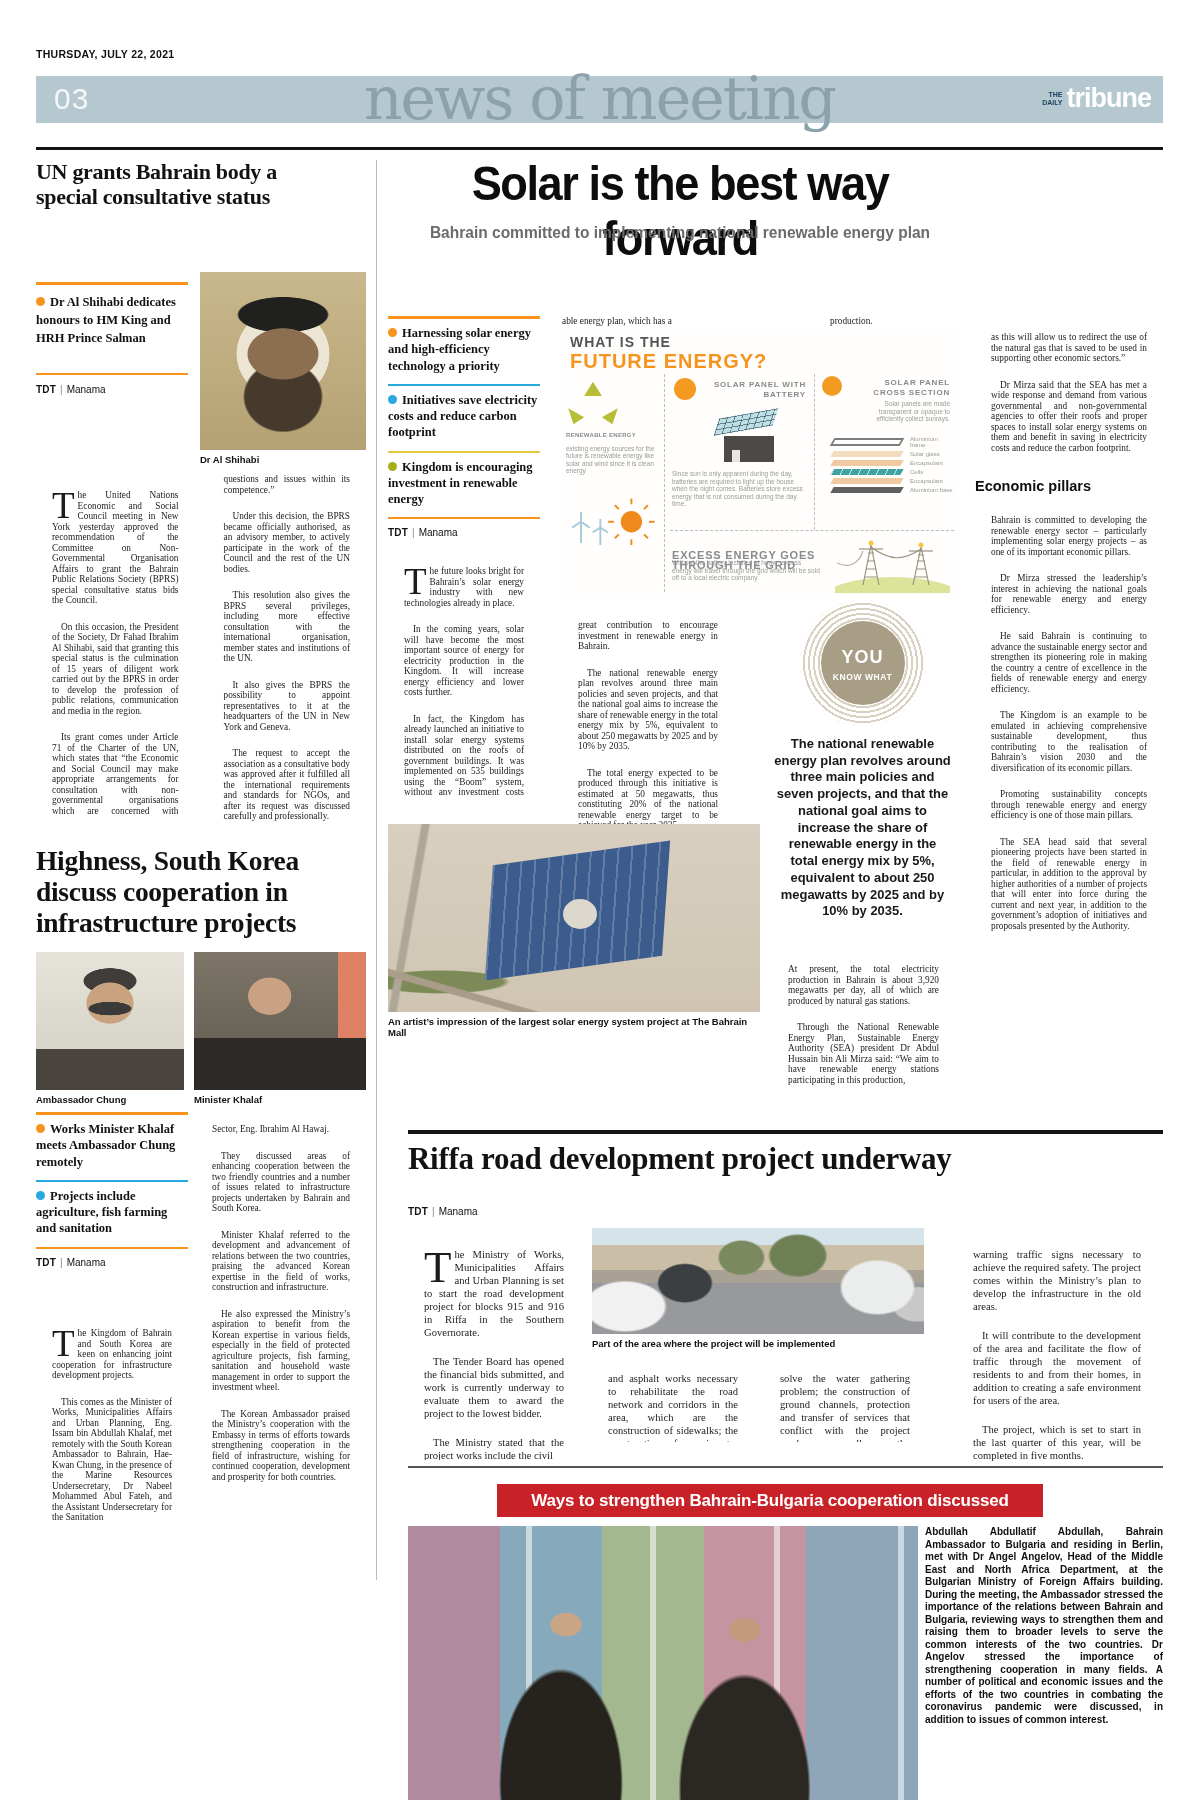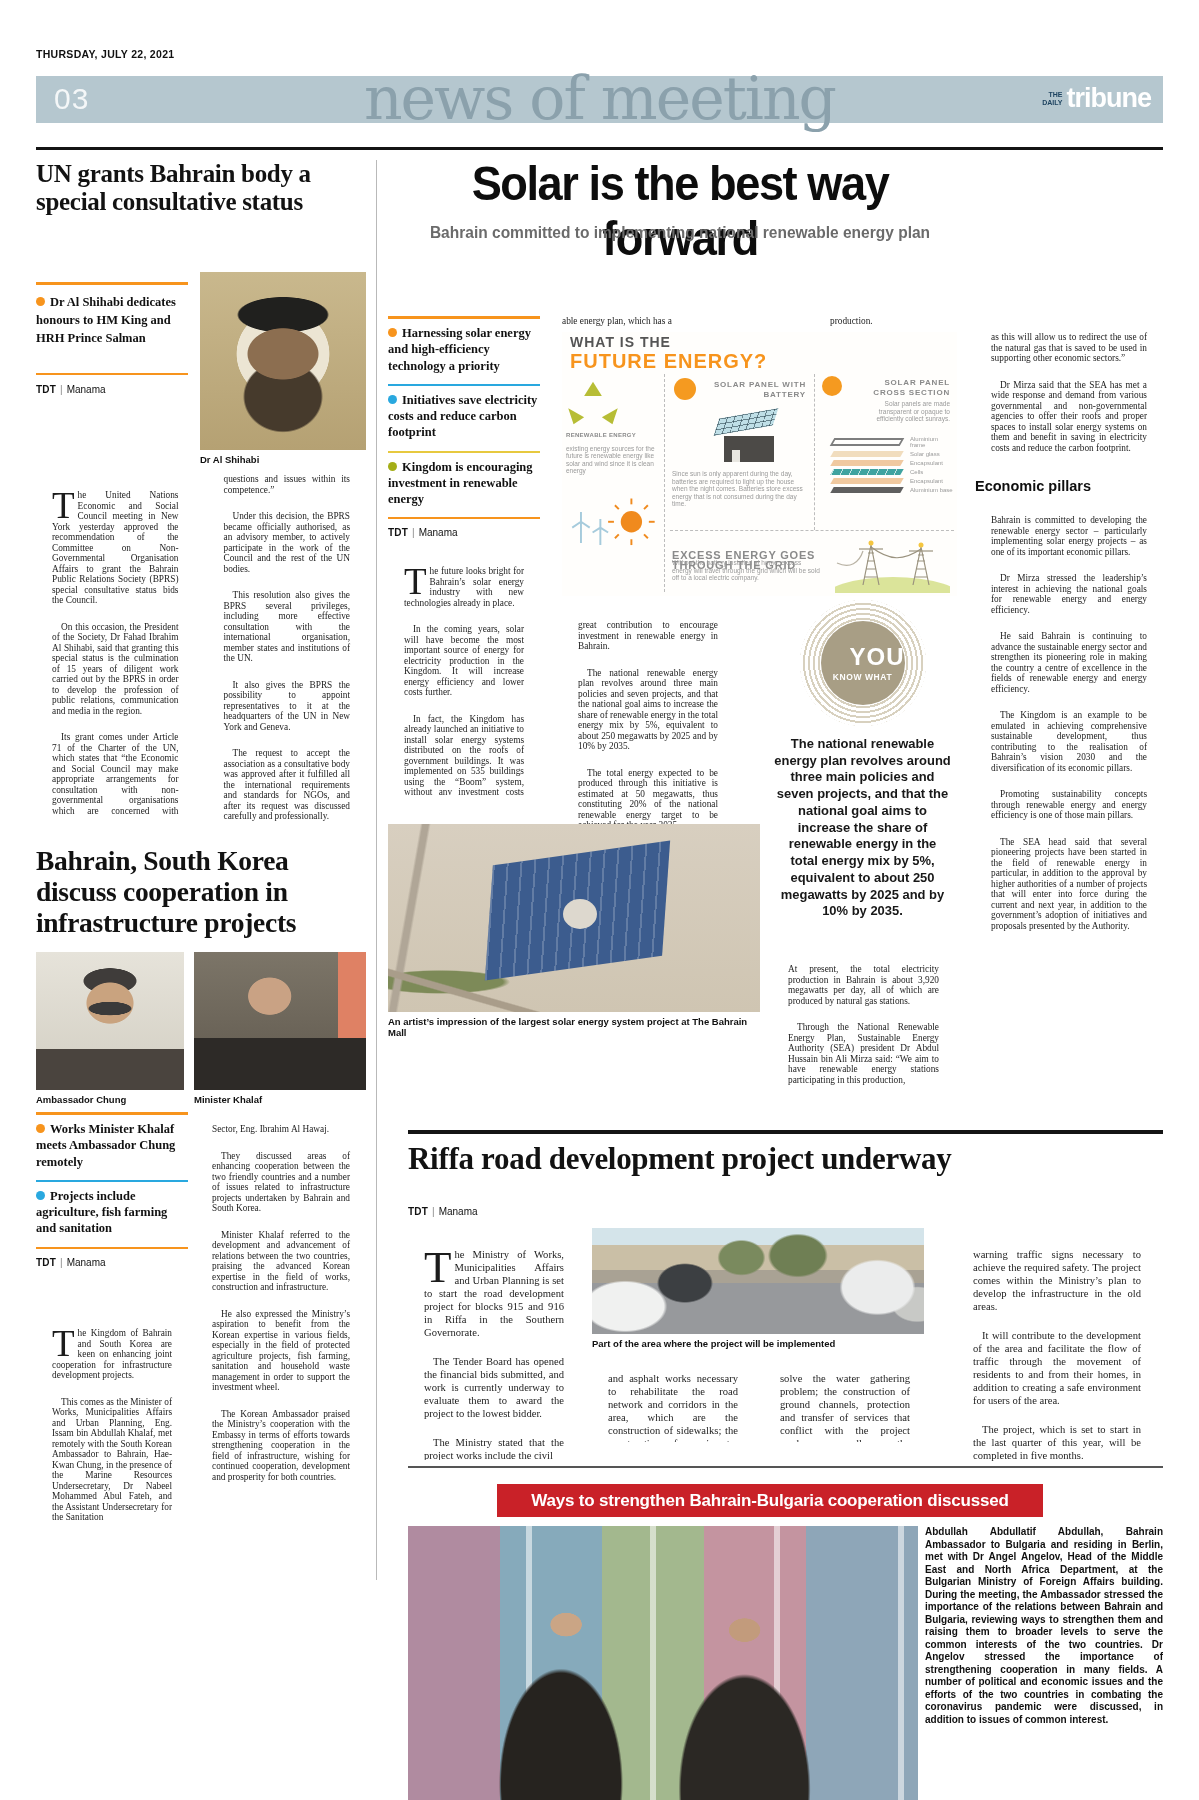--- a/index.html
+++ b/index.html
@@ -59,21 +59,21 @@
 .subhead2 { font-family:"Liberation Sans",sans-serif; font-weight:bold; font-size:14.5px;
   margin:9px 0 5px; color:#0f0f0f; }
 .pull-quote { font-family:"Liberation Sans",sans-serif; font-weight:bold; font-size:13.5px;
   line-height:1.24; text-align:center; color:#181818; transform:scaleX(.96); margin-top:10px; }
 .badge { width:126px; height:126px; margin:0 auto; border-radius:50%;
   background:repeating-radial-gradient(circle at 50% 50%, #ffffff 0 3px, #d8d1bf 3px 5px);
   display:flex; align-items:center; justify-content:center; }
 .badge-inner { width:84px; height:84px; border-radius:50%; background:#a89e85; color:#fff;
   text-align:center; font-family:"Liberation Sans",sans-serif; display:flex;
   flex-direction:column; justify-content:center; }
-.badge-you { font-size:24px; font-weight:bold; letter-spacing:1px; line-height:26px;text-align:right; }
+.badge-you { font-size:18px; font-weight:bold; letter-spacing:1px; line-height:26px; }
 .badge-know { font-size:8.5px; font-weight:bold; letter-spacing:.6px; margin-top:2px; }
 
 
 .infographic { left:562px; top:332px; width:395px; height:264px; background:#fffefc; }
 .ig-title1 { position:absolute; left:8px; top:2px; font-family:"Liberation Sans",sans-serif;
   font-weight:bold; font-size:14px; color:#555; letter-spacing:1px; }
 .ig-title2 { position:absolute; left:8px; top:18px; font-family:"Liberation Sans",sans-serif;
   font-weight:bold; font-size:20px; color:#f7941d; letter-spacing:1px; }
 .ig-dash-v { position:absolute; width:0; border-left:1px dashed #bdbdbd; }
 .ig-label { font-family:"Liberation Sans",sans-serif; font-weight:bold; font-size:8px;
@@ -160,21 +160,21 @@
   <div class="logo">
     <div class="logo-daily">
       <span>THE</span><br><span>DAILY</span>
     </div>
     <div class="logo-name">tribune</div>
   </div>
 </div>
 <div class="abs header-rule"></div>
 <div class="abs v-divider"></div>
 
-<div class="abs hl-serif" style="left:36px; top:160px; width:280px; font-size:25px; line-height:1.12;">UN grants Bahrain body a special consultative status</div>
+<div class="abs hl-serif" style="left:36px; top:160px; width:280px; font-size:22px; line-height:1.12;">UN grants Bahrain body a special consultative status</div>
 
 <div class="abs" style="left:36px; top:282px; width:152px;">
   <div class="rule rule-orange"></div>
   <div class="bullet-item" style="margin-top:9px; line-height:1.42;">
     <span class="bullet-dot dot-orange"></span><span>Dr Al Shihabi dedicates honours to HM King and HRH Prince Salman</span>
   </div>
   <div class="rule thin rule-orange" style="margin-top:26px;"></div>
   <div class="byline" style="margin-top:9px;">
     <b>TDT</b><span class="sep">|</span><span>Manama</span>
   </div>
@@ -186,21 +186,21 @@
 <div class="abs body-text drop" style="left:36px; top:474px; width:330px; height:360px; column-count:2; column-gap:13px;">
     <p>The United Nations Economic and Social Council meeting in New York yesterday approved the recommendation of the Committee on Non-Governmental Organisation Affairs to grant the Bahrain Public Relations Society (BPRS) special consultative status bids the Council.</p>
     <p>On this occasion, the President of the Society, Dr Fahad Ibrahim Al Shihabi, said that granting this special status is the culmination of 15 years of diligent work carried out by the BPRS in order to develop the profession of public relations, communication and media in the region.</p>
     <p>Its grant comes under Article 71 of the Charter of the UN, which states that “the Economic and Social Council may make appropriate arrangements for consultation with non-governmental organisations which are concerned with questions and issues within its competence.”</p>
     <p>Under this decision, the BPRS became officially authorised, as an advisory member, to actively participate in the work of the Council and the rest of the UN bodies.</p>
     <p>This resolution also gives the BPRS several privileges, including more effective consultation with the international organisation, member states and institutions of the UN.</p>
     <p>It also gives the BPRS the possibility to appoint representatives to it at the headquarters of the UN in New York and Geneva.</p>
     <p>The request to accept the association as a consultative body was approved after it fulfilled all the international requirements and standards for NGOs, and after its request was discussed carefully and professionally.</p>
   </div>
 
-<div class="abs hl-serif" style="left:36px; top:845px; width:320px; font-size:27.5px; line-height:1.13;">Bahrain, South Korea discuss cooperation in infrastructure projects</div>
+<div class="abs hl-serif" style="left:36px; top:845px; width:320px; font-size:27.5px; line-height:1.13;">Highness, South Korea discuss cooperation in infrastructure projects</div>
 
 <div class="abs photo chung-photo" style="left:36px; top:952px; width:148px; height:138px;"></div>
 <div class="abs photo khalaf-photo" style="left:194px; top:952px; width:172px; height:138px;"></div>
 <div class="abs caption" style="left:36px; top:1094px; width:148px;">Ambassador Chung</div>
 <div class="abs caption" style="left:194px; top:1094px; width:172px;">Minister Khalaf</div>
 
 <div class="abs" style="left:36px; top:1112px; width:152px;">
   <div class="rule rule-orange"></div>
   <div class="bullet-item">
     <span class="bullet-dot dot-orange"></span><span>Works Minister Khalaf meets Ambassador Chung remotely</span>

